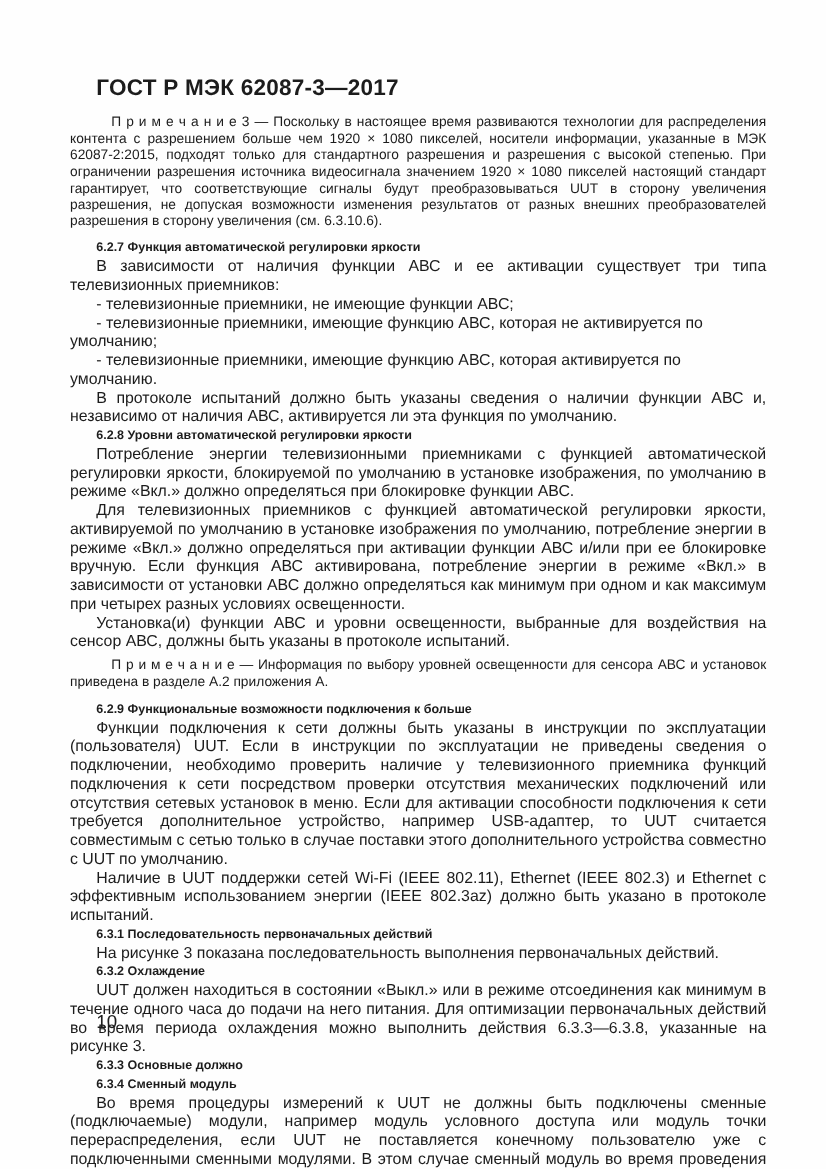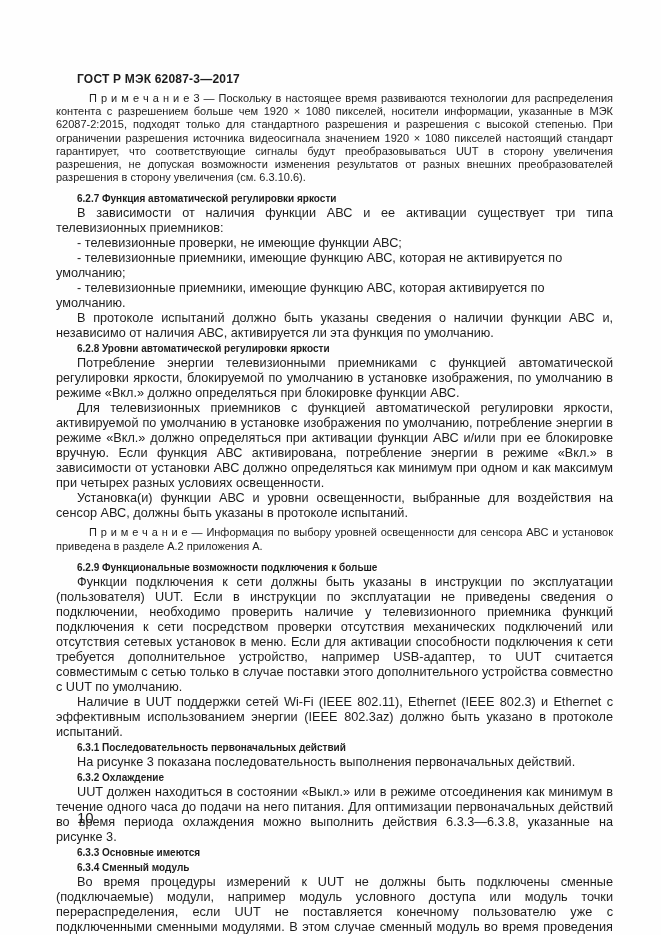--- a/index.html
+++ b/index.html
@@ -11,23 +11,23 @@
     -webkit-font-smoothing: antialiased;
   }
   .page {
     position: relative;
     width: 661px; height: 935px;
     background: #fefefe;
     overflow: hidden;
   }
   .doc-header {
     position: absolute;
-    left: 77px; top: 72px;
+    left: 77px; top: 60px;
     font-weight: bold;
-    font-size: 12px;
+    font-size: 18px;
     letter-spacing: 0.2px;
     white-space: nowrap;
   }
   .doc-body {
     position: absolute;
     left: 56px; top: 92px;
     width: 557px;
   }
   .doc-body > :first-child { margin-top: 0; }
   .para, .list-item {
@@ -70,35 +70,35 @@
 </head>
 <body>
 
 <div class="page">
   <div class="doc-header">ГОСТ Р МЭК 62087-3—2017</div>
 
   <main class="doc-body" id="doc-body">
       <p class="note">П р и м е ч а н и е   3 — Поскольку в настоящее время развиваются технологии для распределения контента с разрешением больше чем 1920 × 1080 пикселей, носители информации, указанные в МЭК 62087-2:2015, подходят только для стандартного разрешения и разрешения с высокой степенью. При ограничении разрешения источника видеосигнала значением 1920 × 1080 пикселей настоящий стандарт гарантирует, что соответствующие сигналы будут преобразовываться UUT в сторону увеличения разрешения, не допуская возможности изменения результатов от разных внешних преобразователей разрешения в сторону увеличения (см. 6.3.10.6).</p>
       <p class="clause-heading">6.2.7 Функция автоматической регулировки яркости</p>
       <p class="para">В зависимости от наличия функции АВС и ее активации существует три типа телевизионных приемников:</p>
-      <p class="list-item">- телевизионные проверки, не имеющие функции АВС;</p>
+      <p class="list-item">- телевизионные приемники, не имеющие функции АВС;</p>
       <p class="list-item">- телевизионные приемники, имеющие функцию АВС, которая не активируется по умолчанию;</p>
       <p class="list-item">- телевизионные приемники, имеющие функцию АВС, которая активируется по умолчанию.</p>
       <p class="para">В протоколе испытаний должно быть указаны сведения о наличии функции АВС и, независимо от наличия АВС, активируется ли эта функция по умолчанию.</p>
       <p class="clause-heading">6.2.8 Уровни автоматической регулировки яркости</p>
       <p class="para">Потребление энергии телевизионными приемниками с функцией автоматической регулировки яркости, блокируемой по умолчанию в установке изображения, по умолчанию в режиме «Вкл.» должно определяться при блокировке функции АВС.</p>
       <p class="para">Для телевизионных приемников с функцией автоматической регулировки яркости, активируемой по умолчанию в установке изображения по умолчанию, потребление энергии в режиме «Вкл.» должно определяться при активации функции АВС и/или при ее блокировке вручную. Если функция АВС активирована, потребление энергии в режиме «Вкл.» в зависимости от установки АВС должно определяться как минимум при одном и как максимум при четырех разных условиях освещенности.</p>
       <p class="para">Установка(и) функции АВС и уровни освещенности, выбранные для воздействия на сенсор АВС, должны быть указаны в протоколе испытаний.</p>
       <p class="note">П р и м е ч а н и е  — Информация по выбору уровней освещенности для сенсора АВС и установок приведена в разделе А.2 приложения А.</p>
       <p class="clause-heading">6.2.9 Функциональные возможности подключения к больше</p>
       <p class="para">Функции подключения к сети должны быть указаны в инструкции по эксплуатации (пользователя) UUT. Если в инструкции по эксплуатации не приведены сведения о подключении, необходимо проверить наличие у телевизионного приемника функций подключения к сети посредством проверки отсутствия механических подключений или отсутствия сетевых установок в меню. Если для активации способности подключения к сети требуется дополнительное устройство, например USB-адаптер, то UUT считается совместимым с сетью только в случае поставки этого дополнительного устройства совместно с UUT по умолчанию.</p>
       <p class="para">Наличие в UUT поддержки сетей Wi-Fi (IEEE 802.11), Ethernet (IEEE 802.3) и Ethernet с эффективным использованием энергии (IEEE 802.3az) должно быть указано в протоколе испытаний.</p>
       <p class="clause-heading">6.3.1 Последовательность первоначальных действий</p>
       <p class="para">На рисунке 3 показана последовательность выполнения первоначальных действий.</p>
       <p class="clause-heading">6.3.2 Охлаждение</p>
       <p class="para">UUT должен находиться в состоянии «Выкл.» или в режиме отсоединения как минимум в течение одного часа до подачи на него питания. Для оптимизации первоначальных действий во время периода охлаждения можно выполнить действия 6.3.3—6.3.8, указанные на рисунке 3.</p>
-      <p class="clause-heading">6.3.3 Основные имеются</p>
+      <p class="clause-heading">6.3.3 Основные должно</p>
       <p class="clause-heading">6.3.4 Сменный модуль</p>
       <p class="para">Во время процедуры измерений к UUT не должны быть подключены сменные (подключаемые) модули, например модуль условного доступа или модуль точки перераспределения, если UUT не поставляется конечному пользователю уже с подключенными сменными модулями. В этом случае сменный модуль во время проведения измерений должен оставаться подключенным.</p>
     </main>
 
   <div class="page-number">10</div>
 </div>
 
 </body></html>

